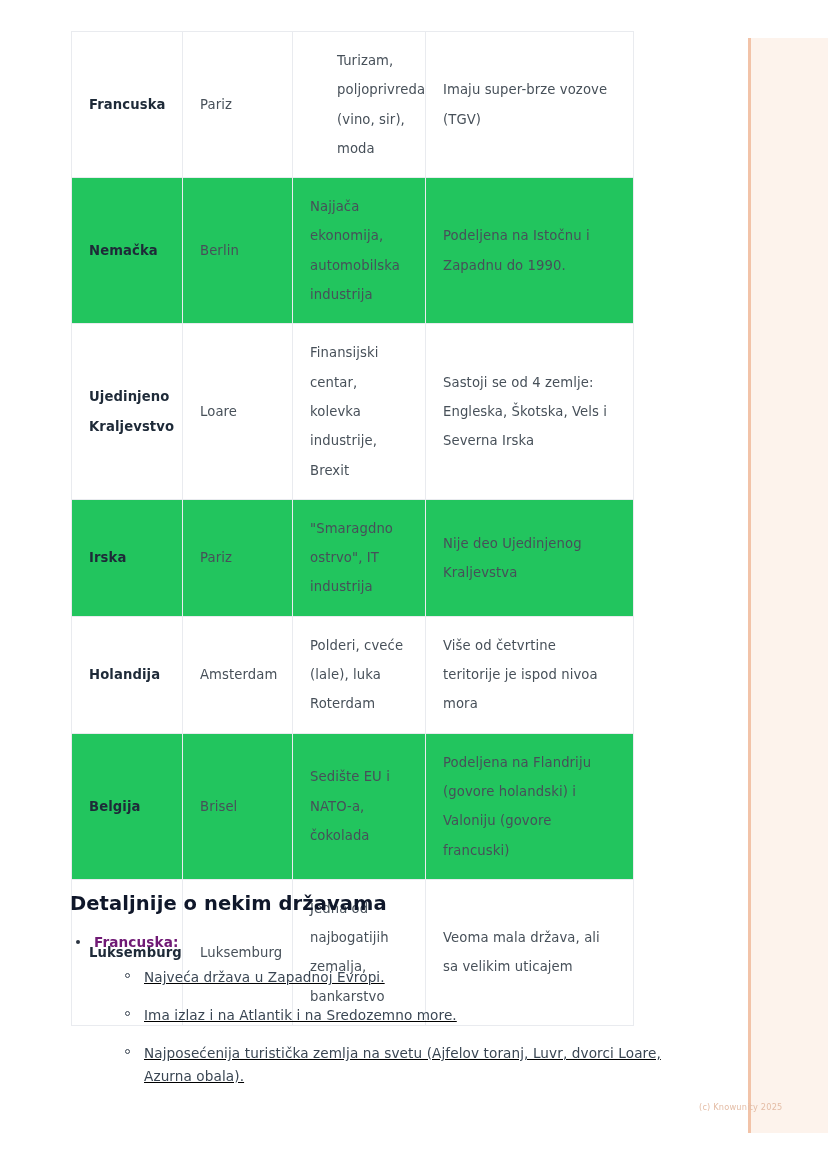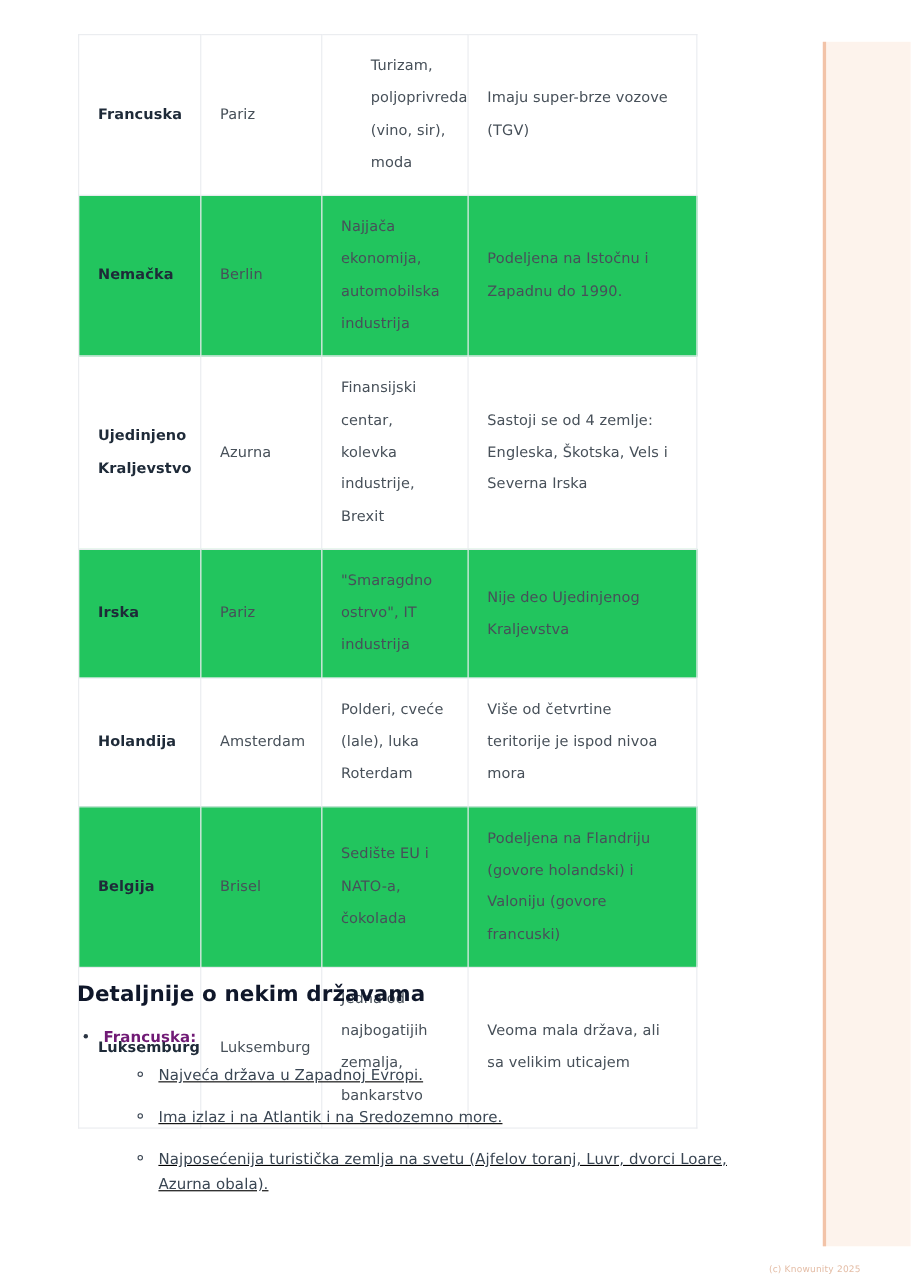--- a/index.html
+++ b/index.html
@@ -148,21 +148,21 @@
     color: #3a4653;
     line-height: 1.68;
     letter-spacing: 0.1px;
     display: block;
   }
 
   
   .watermark {
     position: absolute;
     left: 699px;
-    top: 1148px;
+    top: 1102px;
     font-size: 8.2px;
     color: #e4bda6;
     letter-spacing: 0.2px;
     white-space: nowrap;
   }
 </style>
 </head>
 <body>
 
 <div id="page">
@@ -186,21 +186,21 @@
           <td>Imaju super-brze vozove (TGV)</td>
         </tr>
         <tr class="shade">
           <td class="country-name">Nemačka</td>
           <td>Berlin</td>
           <td>Najjača ekonomija, automobilska industrija</td>
           <td>Podeljena na Istočnu i Zapadnu do 1990.</td>
         </tr>
         <tr>
           <td class="country-name">Ujedinjeno Kraljevstvo</td>
-          <td>Azurna</td>
+          <td>Loare</td>
           <td>Finansijski centar, kolevka industrije, Brexit</td>
           <td>Sastoji se od 4 zemlje: Engleska, Škotska, Vels i Severna Irska</td>
         </tr>
         <tr class="shade">
           <td class="country-name">Irska</td>
           <td>Pariz</td>
           <td>"Smaragdno ostrvo", IT industrija</td>
           <td>Nije deo Ujedinjenog Kraljevstva</td>
         </tr>
         <tr>

